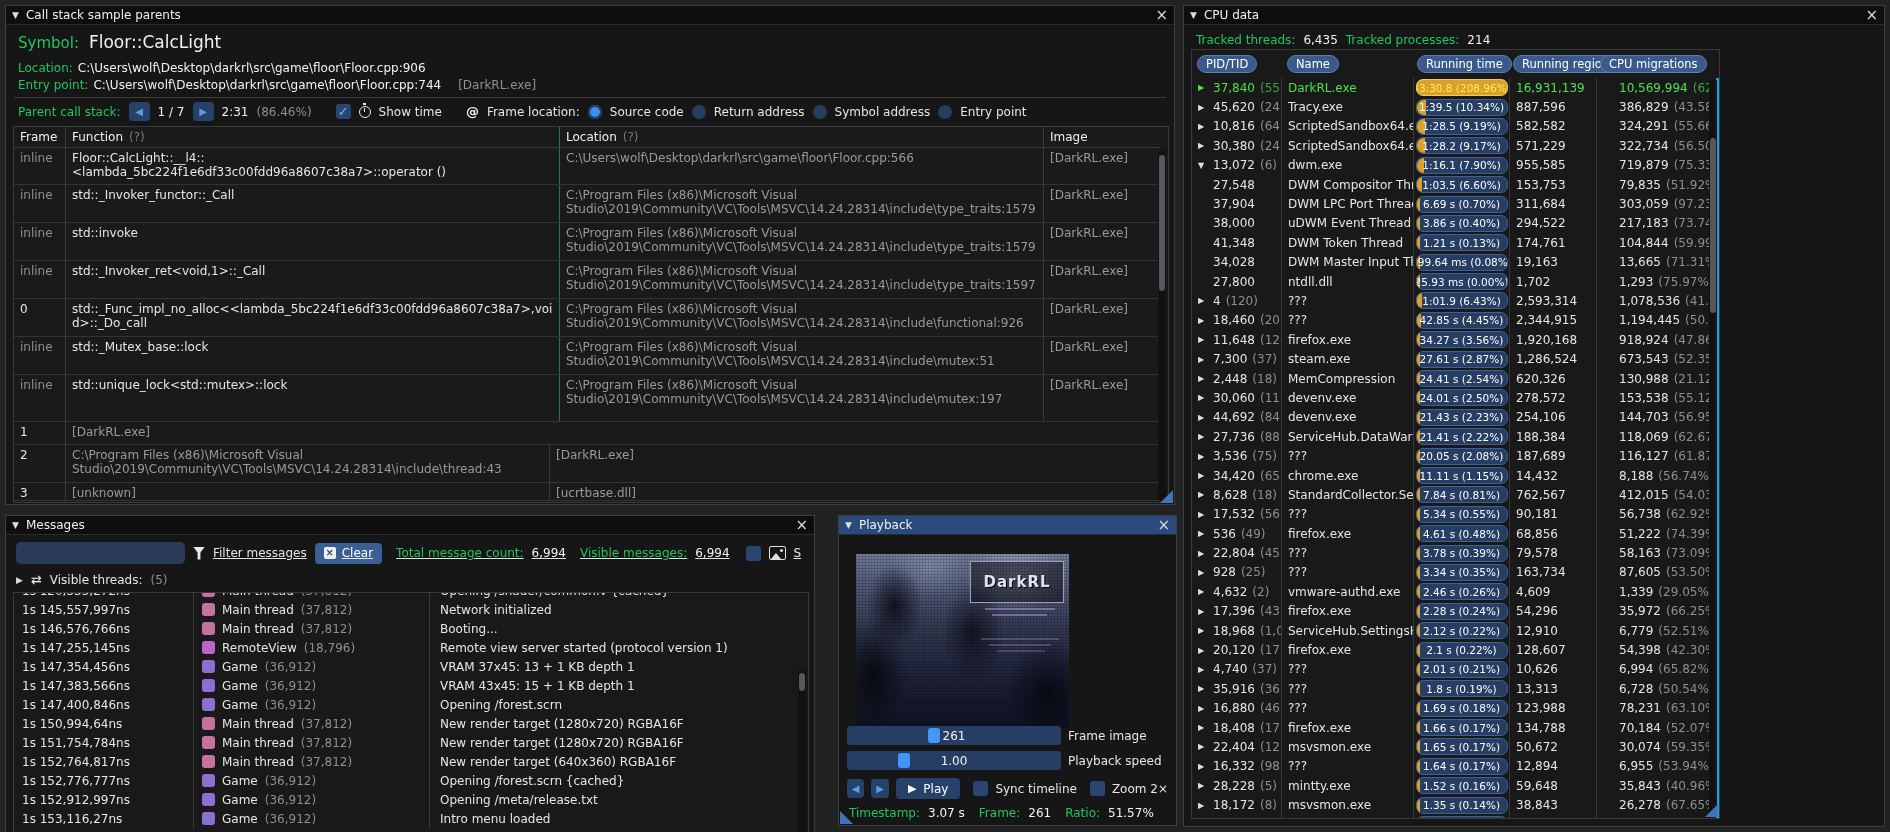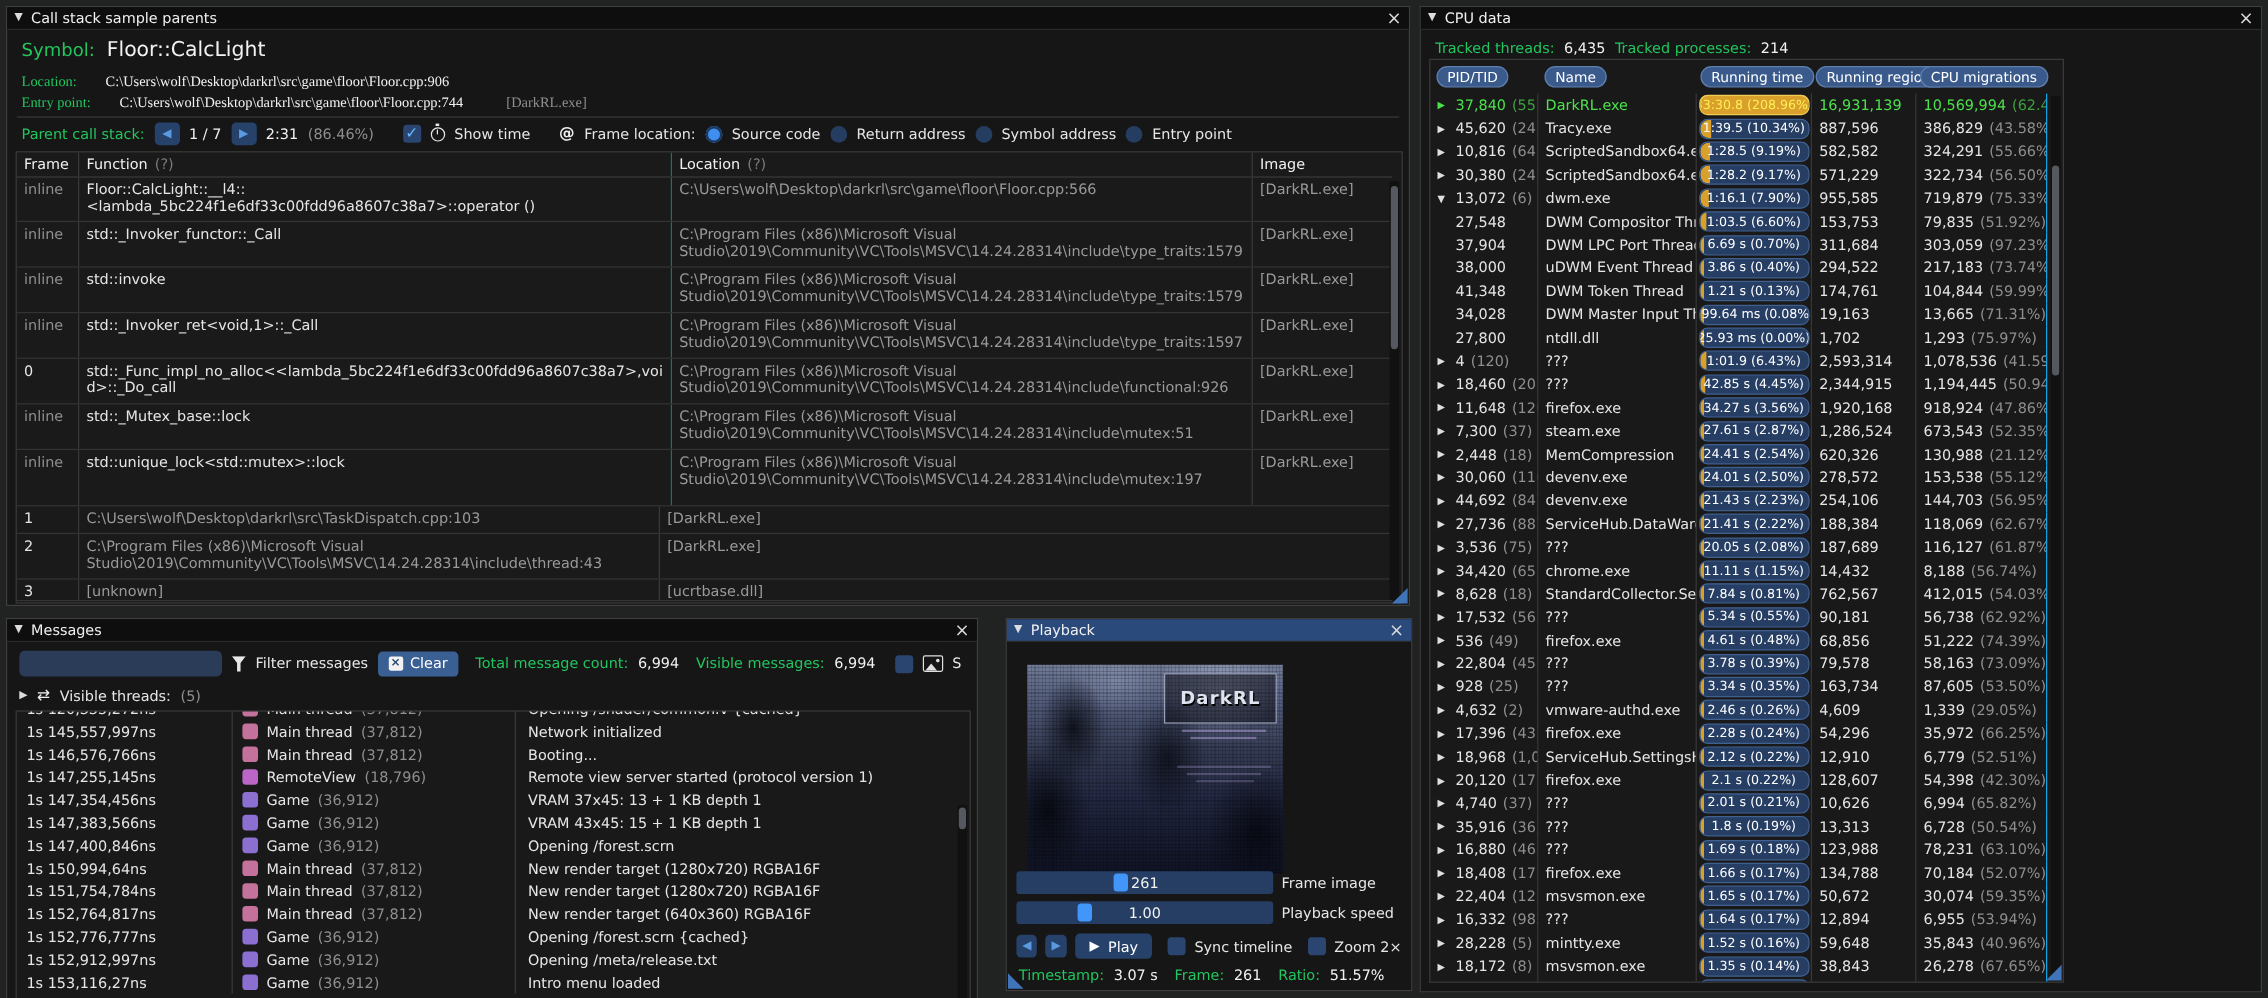--- a/index.html
+++ b/index.html
@@ -32,21 +32,21 @@
   .slider{position:relative;height:19px;background:#263e63;border-radius:3px;
     display:flex;align-items:center;justify-content:center;cursor:pointer;}
   .slider .grab{position:absolute;top:2px;bottom:2px;width:12px;border-radius:3px;background:#4296fa;}
   .slider .sval{position:relative;color:#f2f2f2;font-size:12px;}
   .scrollthumb{position:absolute;background:#55585e;border-radius:4px;cursor:grab;}
   
   #callstack{left:5px;top:5px;width:1170px;height:500px;}
   #cs-symline{position:absolute;left:12px;top:26px;display:flex;align-items:baseline;gap:10px;}
   #cs-symline .lab{font-size:15px;}
   #cs-symline .val{font-size:17px;}
-  .infoline{position:absolute;left:12px;display:flex;gap:24px;white-space:nowrap;font-family:Liberation Serif, serif;}
+  .infoline{position:absolute;left:12px;display:flex;gap:5px;white-space:nowrap;}
   #cs-controls{position:absolute;left:12px;top:96px;right:12px;display:flex;align-items:center;gap:8px;white-space:nowrap;}
   #cs-controls .gap{width:8px;}
   .navpos{color:#f0f0f0;}
   .stopwatch{position:relative;width:12px;height:12px;border:1.5px solid #e8e8e8;border-radius:50%;box-sizing:border-box;flex:none;}
   .stopwatch:before{content:"";position:absolute;left:3.2px;top:-3.5px;width:3px;height:2px;background:#e8e8e8;}
   .stopwatch:after{content:"";position:absolute;left:4px;top:1px;width:1.5px;height:4px;background:#e8e8e8;}
   .at-icon{font-weight:bold;color:#f0f0f0;font-size:13px;}
   #cs-table{position:absolute;left:7px;top:120px;width:1156px;height:377px;
     background:#1a1a1a;border:1px solid #3a3a3a;box-sizing:border-box;overflow:hidden;}
   .ksrow{display:flex;width:1146px;box-sizing:border-box;border-bottom:1px solid #343434;}
@@ -54,21 +54,21 @@
   .k-frame{width:52px;border-right:1px solid #3a3a3a;flex:none;}
   .k-fn{width:494px;border-right:1px solid #0f766e;flex:none;overflow-wrap:anywhere;}
   .k-loc{width:484px;border-right:1px solid #3a3a3a;flex:none;color:#9a9a9a;overflow-wrap:anywhere;}
   .k-img{width:116px;flex:none;color:#9a9a9a;}
   .kshead{border-bottom:1px solid #3a3a3a;font-size:12px;}
   .kshead>div{padding:3px 6px;color:#f0f0f0;}
   .kshead .hint{color:#7a7a7a;margin-left:6px;}
   #cs-scroll{position:absolute;right:2px;top:24px;width:8px;bottom:2px;background:#111;}
   
   #messages{left:5px;top:515px;width:810px;height:330px;}
-  #msg-controls{position:absolute;left:10px;top:26px;right:6px;display:flex;align-items:center;gap:8px;white-space:nowrap;overflow:hidden;}
+  #msg-controls{position:absolute;left:10px;top:26px;right:6px;display:flex;align-items:center;gap:8px;white-space:nowrap;overflow:hidden;text-decoration:underline;}
   #msg-filter-input{width:165px;height:20px;background:#2b3c59;border-radius:5px;border:none;flex:none;}
   .funnel{width:12px;height:13px;background:#e8e8e8;flex:none;
     clip-path:polygon(0 0,100% 0,62% 46%,62% 100%,38% 100%,38% 46%);}
   #msg-clear{height:21px;padding:0 9px;gap:6px;background:#3a5f93;color:#fff;}
   .clear-ico{width:12px;height:12px;background:#f2f2f2;border-radius:2px;color:#2a4a74;
     font-size:10px;line-height:12px;text-align:center;font-weight:bold;}
   .img-ico{width:15px;height:12px;border:1px solid #e0e0e0;border-radius:2px;position:relative;flex:none;overflow:hidden;}
   .img-ico:before{content:"";position:absolute;left:1px;bottom:0;width:0;height:0;
     border-left:5px solid transparent;border-right:5px solid transparent;border-bottom:6px solid #e0e0e0;}
   .img-ico:after{content:"";position:absolute;right:2px;top:1.5px;width:3px;height:3px;border-radius:50%;background:#e0e0e0;}
@@ -123,21 +123,21 @@
   .ch3{width:96px;padding-left:3px;}
   .ch4{width:87px;padding-left:3px;}
   .ch5{width:109px;padding-left:3px;}
   .crow{display:flex;height:19.4px;align-items:center;width:519px;}
   .crow>div{box-sizing:border-box;height:100%;display:flex;align-items:center;overflow:hidden;}
   .c-pid{width:90px;flex:none;border-right:1px solid #383838;padding-left:6px;gap:5px;white-space:nowrap;}
   .c-pid .arr{width:10px;font-size:8px;color:#e0e0e0;flex:none;}
   .c-name{width:132px;flex:none;border-right:1px solid #383838;padding-left:6px;white-space:nowrap;}
   .c-time{width:96px;flex:none;border-right:1px solid #383838;justify-content:center;}
   .c-reg{width:87px;flex:none;border-right:1px solid #383838;padding-left:6px;}
-  .c-mig{width:109px;flex:none;border-right:1px solid #0ea5e9;padding-left:6px;gap:5px;white-space:nowrap;}
+  .c-mig{width:109px;flex:none;border-right:6px solid #0ea5e9;padding-left:6px;gap:5px;white-space:nowrap;margin-left:16px;}
   .bar{position:relative;width:90px;height:15px;background:#263e63;border:1px solid #40608f;
     border-radius:7px;overflow:hidden;flex:none;}
   .bar .fill{position:absolute;left:0;top:0;bottom:0;background:#d9a02b;min-width:3px;border-radius:7px 0 0 7px;}
   .bar .btext{position:absolute;inset:0;display:flex;align-items:center;justify-content:center;
     font-size:10.5px;color:#fff;white-space:nowrap;}
   .crow.green .c-pid,.crow.green .c-name,.crow.green .c-reg,.crow.green .mig{color:#4ce24c;}
   .crow.green .arr{color:#4ce24c;}
   .crow.green .cnt,.crow.green .migp{color:#3da23d;}
   .crow.green .bar{background:linear-gradient(180deg,#eec043,#d79a22);border-color:#f0cc55;}
   .crow.green .bar .btext{color:#ffee55;}
@@ -239,21 +239,20 @@
             <div class="k-img">[DarkRL.exe]</div>
   </div>
           <div class="ksrow" style="height: 47px;">
     <div class="k-frame" style="color: rgb(143, 143, 143);">inline</div>
             <div class="k-fn">std::unique_lock&lt;std::mutex&gt;::lock</div>
             <div class="k-loc">C:\Program Files (x86)\Microsoft Visual Studio\2019\Community\VC\Tools\MSVC\14.24.28314\include\mutex:197</div>
             <div class="k-img">[DarkRL.exe]</div>
   </div>
           <div class="ksrow" style="height: 23px;">
     <div class="k-frame">1</div>
-            <div class="k-loc">C:\Users\wolf\Desktop\darkrl\src\TaskDispatch.cpp:103</div>
             <div class="k-img">[DarkRL.exe]</div>
   </div>
           <div class="ksrow" style="height: 38px;">
     <div class="k-frame">2</div>
             <div class="k-loc">C:\Program Files (x86)\Microsoft Visual Studio\2019\Community\VC\Tools\MSVC\14.24.28314\include\thread:43</div>
             <div class="k-img">[DarkRL.exe]</div>
   </div>
           <div class="ksrow" style="height: 18px;">
     <div class="k-frame">3</div>
             <div class="k-loc">[unknown]</div>

